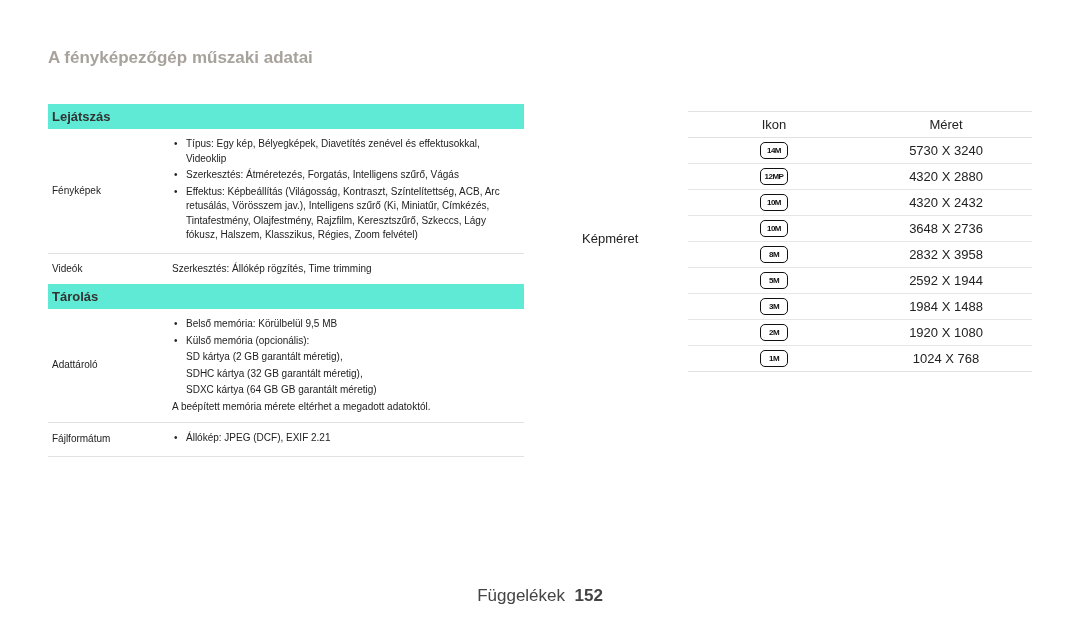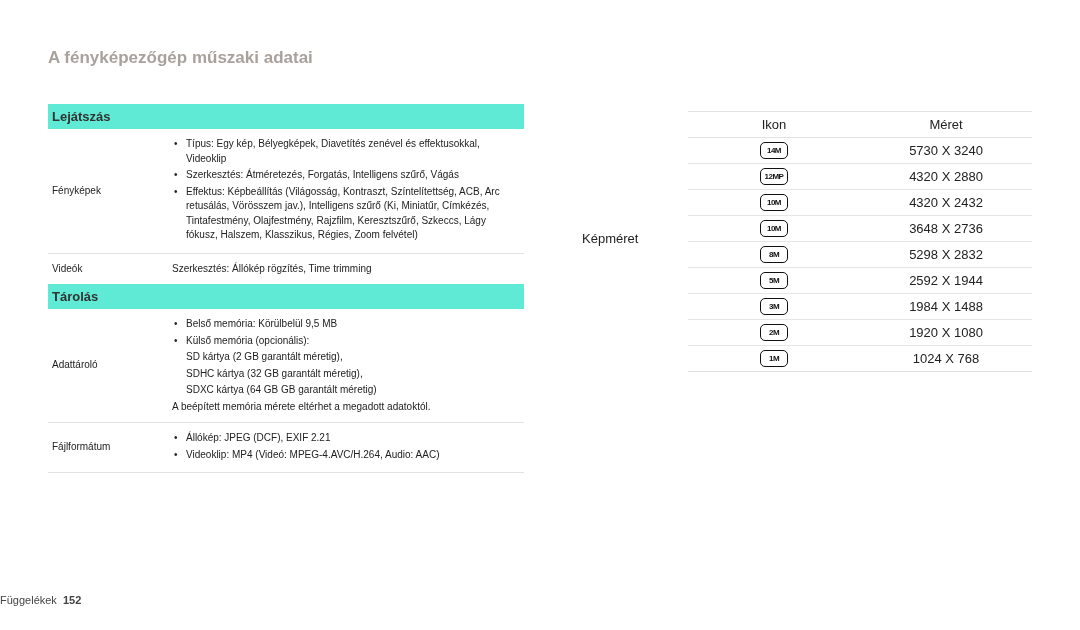--- a/index.html
+++ b/index.html
@@ -140,22 +140,22 @@
     font-weight: bold;
     letter-spacing: -0.5px;
     color: #111;
     font-family: Arial, sans-serif;
   }
   .footer {
     position: absolute;
     bottom: 24px;
     left: 0;
     right: 0;
-    text-align: left;
-    font-size: 11px;
+    text-align: center;
+    font-size: 17px;
     color: #444;
   }
   .footer b { font-weight: bold; }
 </style>
 </head>
 <body>
 
 <div class="page">
   <div class="title">A fényképezőgép műszaki adatai</div>
 
@@ -194,21 +194,20 @@
           <div class="sub">SDXC kártya (64 GB GB garantált méretig)</div>
           <div class="note">A beépített memória mérete eltérhet a megadott adatoktól.</div>
         </div>
       </div>
 
       <div class="row">
         <div class="label">Fájlformátum</div>
         <div class="val">
           <ul>
             <li>Állókép: JPEG (DCF), EXIF 2.21</li>
-            <li>Videoklip: MP4 (Videó: MPEG-4.AVC/H.264, Audio: AAC)</li>
           </ul>
         </div>
       </div>
     </div>
 
     <div class="right">
       <div class="rrow">
         <div class="rlab">Képméret</div>
         <div class="rtbl">
           <div class="hdr">
@@ -237,21 +236,21 @@
               <div class="srow">
                 <div class="icol">
                   <div class="icon-box">10M</div>
                 </div>
                 <div class="scol">3648 X 2736</div>
               </div>
               <div class="srow">
                 <div class="icol">
                   <div class="icon-box">8M</div>
                 </div>
-                <div class="scol">5298 X 2832</div>
+                <div class="scol">2832 X 3958</div>
               </div>
               <div class="srow">
                 <div class="icol">
                   <div class="icon-box">5M</div>
                 </div>
                 <div class="scol">2592 X 1944</div>
               </div>
               <div class="srow">
                 <div class="icol">
                   <div class="icon-box">3M</div>

